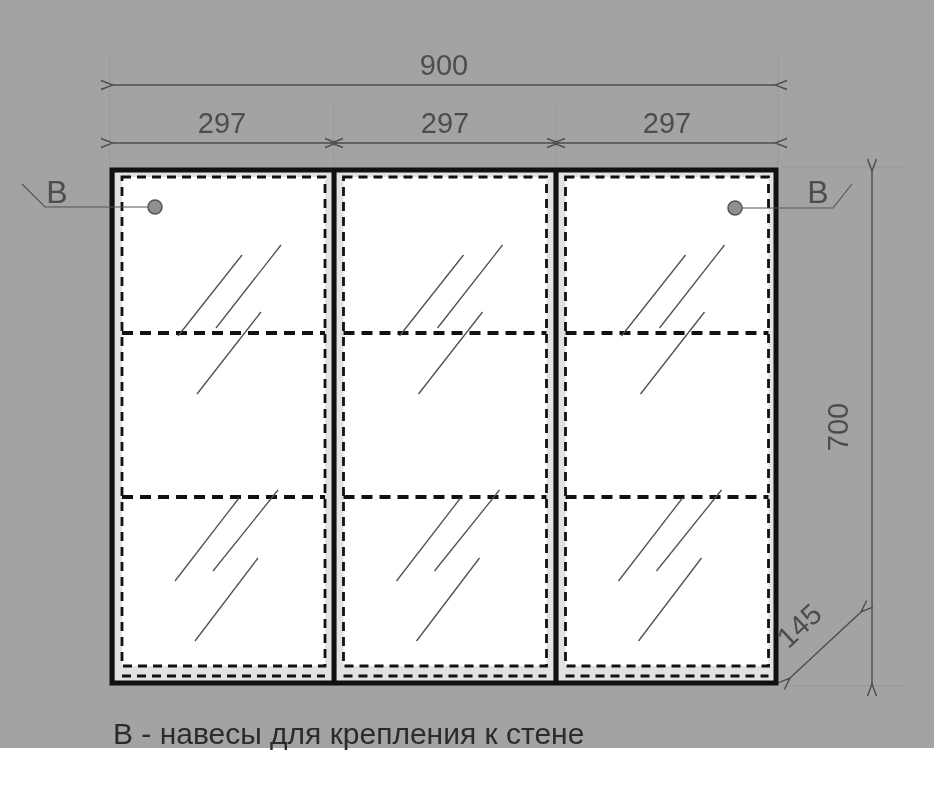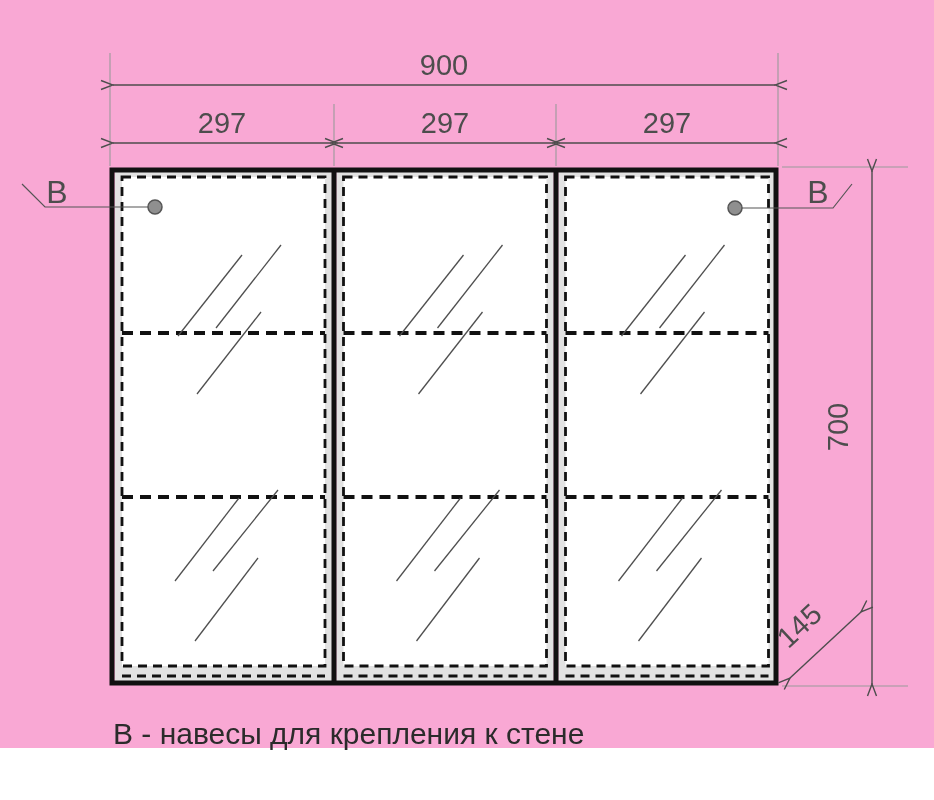--- a/index.html
+++ b/index.html
@@ -8,21 +8,21 @@
     background: #ffffff;
     width: 934px;
     height: 800px;
     overflow: hidden;
     font-family: "Liberation Sans", sans-serif;
   }
   .stage {
     position: relative;
     width: 934px;
     height: 748px;
-    background: #f9a8d4;
+    background: #a3a3a3;
   }
   svg { display: block; }
 
   
   .carcass   { fill: none; stroke: #111111; stroke-width: 5; }
   .divider   { stroke: #111111; stroke-width: 5; }
   .door-face { fill: #e2e2e2; stroke: none; }
   .glass     { fill: #ffffff; stroke: #111111; stroke-width: 2.8; stroke-dasharray: 9 6; }
   .hidden-edge { stroke: #111111; stroke-width: 2.8; stroke-dasharray: 9 6; fill: none; }
   .shelf     { stroke: #111111; stroke-width: 4; stroke-dasharray: 11 7; }

